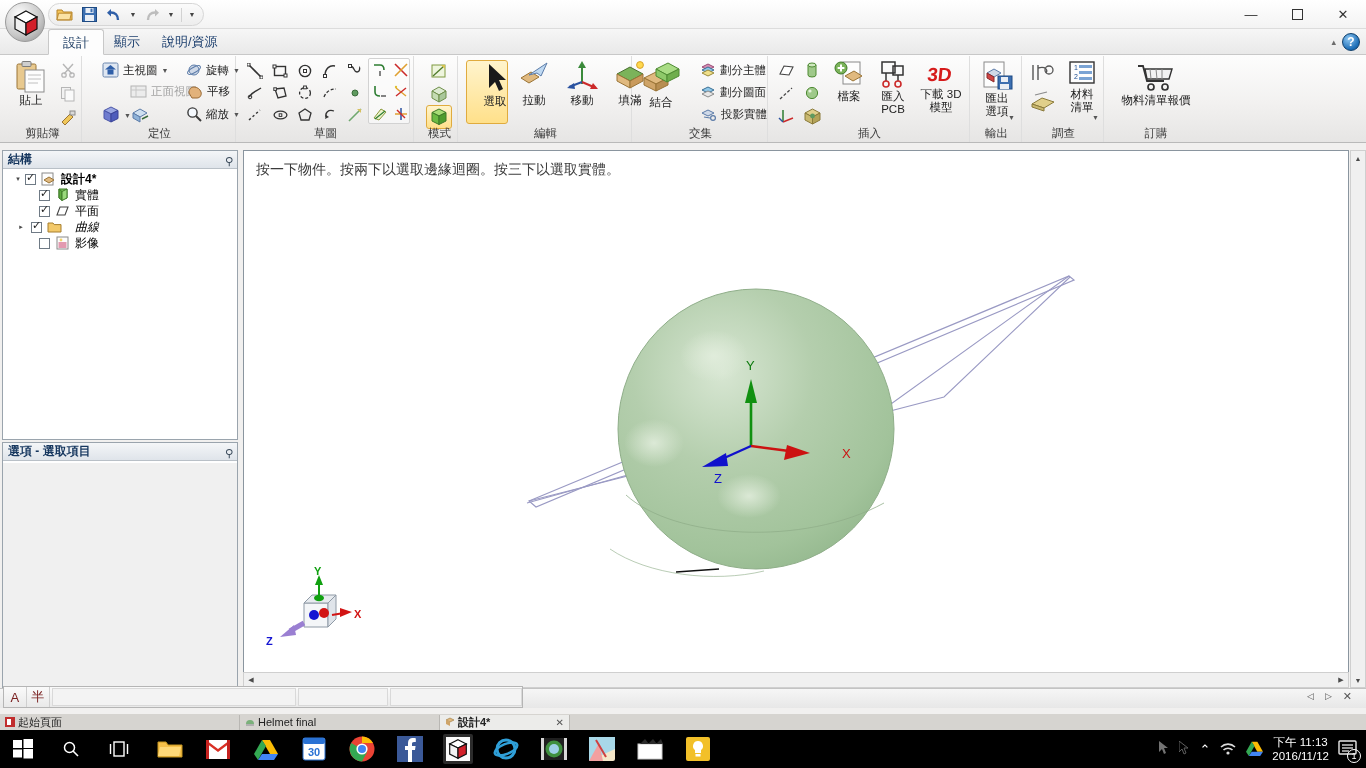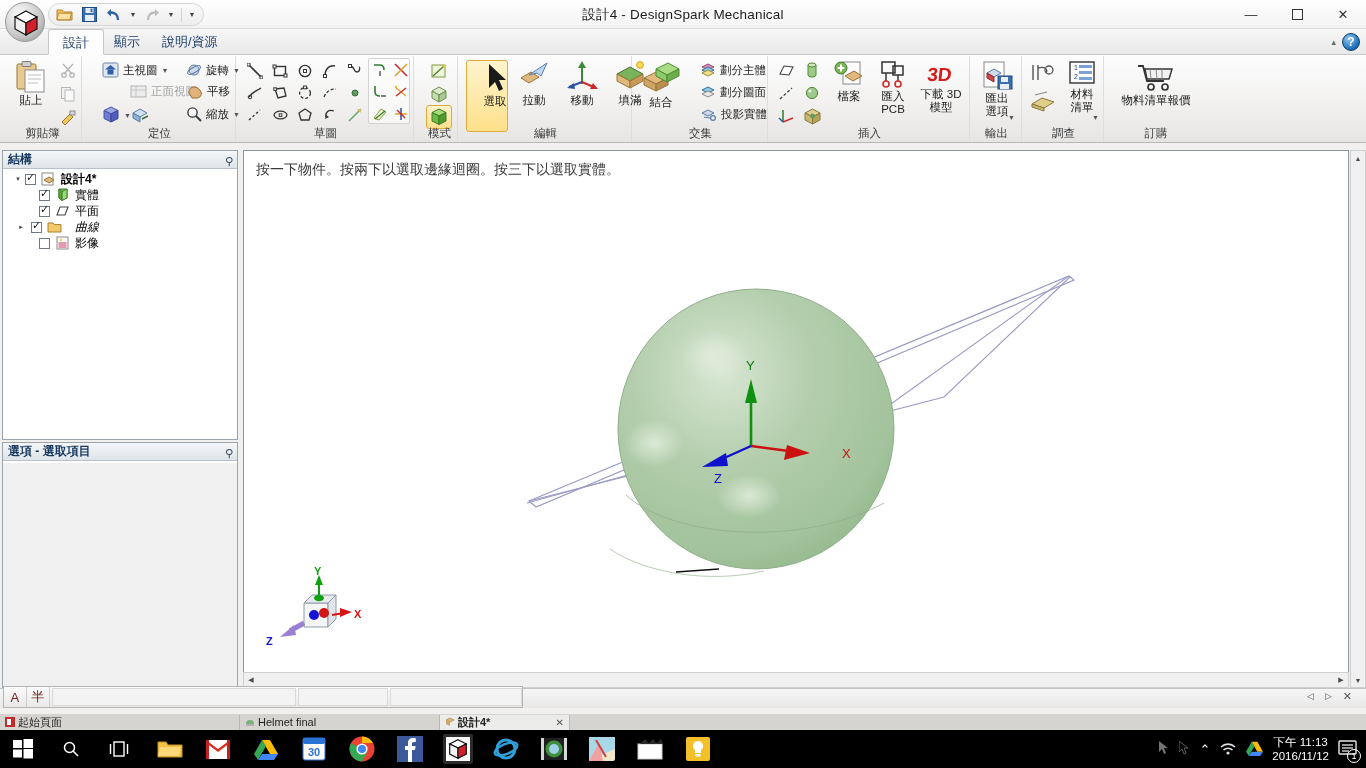--- a/index.html
+++ b/index.html
@@ -230,21 +230,20 @@
     color: #fff; font-size: 11.5px;
   }
   .clock { text-align: center; line-height: 14px; font-size: 11.5px; }
 </style>
 </head>
 <body>
 
 <div id="app">
 
   <div class="titlebar">
-    <div class="title-text">設計4 - DesignSpark Mechanical</div>
     <div class="winbtn min">—</div>
     <div class="winbtn max">
       <svg width="11" height="11" viewBox="0 0 11 11">
           <rect x="0.5" y="0.5" width="10" height="10" fill="none" stroke="#333"></rect>
         </svg>
     </div>
     <div class="winbtn close">✕</div>
   </div>
 
   <div class="orb">
@@ -546,21 +545,21 @@
         <svg width="18" height="18" viewBox="0 0 18 18">
           <polygon points="9,1 16,4.5 9,8 2,4.5" fill="#a7dc76" stroke="#3f7a28"></polygon>
           <polygon points="2,4.5 9,8 9,16.5 2,13" fill="#6cbb43" stroke="#3f7a28"></polygon>
           <polygon points="16,4.5 16,13 9,16.5 9,8" fill="#4e9c2e" stroke="#3f7a28"></polygon>
         </svg>
       </div>
       <div class="group-label">模式</div>
     </div>
 
     <div class="group" style="left:460px; width:172px;">
-      <div class="big-btn sel" style="left:6px; top:4px; width:42px; height:72px;padding-left:16px;">
+      <div class="big-btn sel" style="left:6px; top:4px; width:42px; height:64px;padding-left:16px;">
         <svg width="32" height="34" viewBox="0 0 32 34">
           <polygon points="10,3 10,27 16,21 20,30 24,28 20,19 27,19" fill="#1a1a1a"></polygon>
         </svg>
         <span>選取</span>
       </div>
       <div class="big-btn" style="left:52px; top:4px; width:44px;">
         <svg width="34" height="34" viewBox="0 0 34 34">
           <polygon points="4,18 14,12 22,17 12,23" fill="#e0b97f" stroke="#9a7436"></polygon>
           <polygon points="12,15 30,3 24,16 20,13" fill="#bfd9f2" stroke="#5b7ba8"></polygon>
         </svg>

